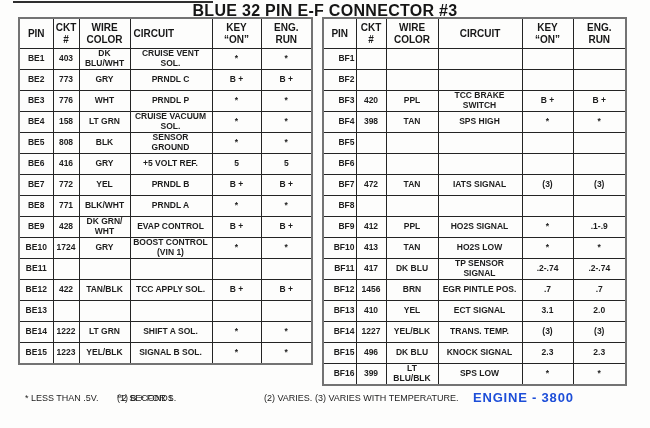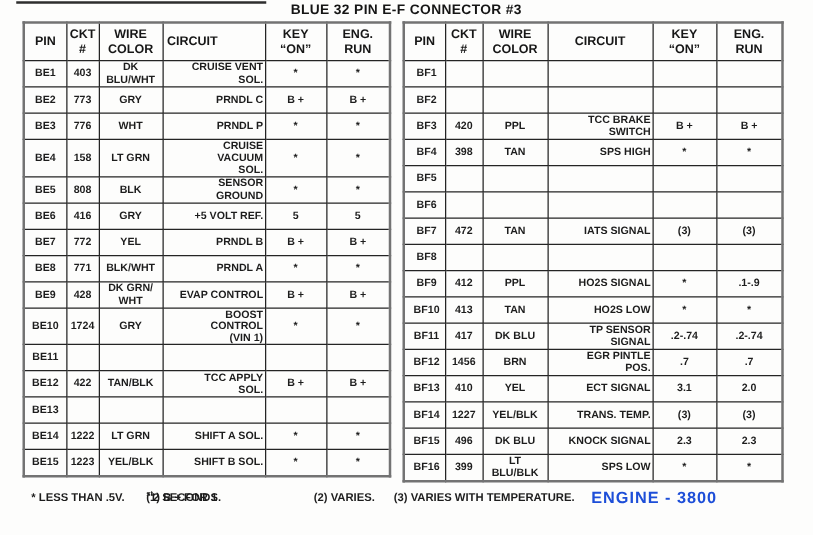--- a/index.html
+++ b/index.html
@@ -14,21 +14,21 @@
   .page { position:absolute; inset:0; }
 
   .top-rule {
     position:absolute; left:13px; top:1px;
     width:200px; height:2px; background:#2e2e2e;
   }
 
   .title {
     position:absolute; left:0; right:0; top:2px;
     text-align:center;
-    font-size:11px; font-weight:700; letter-spacing:0.3px;
+    font-size:16px; font-weight:700; letter-spacing:0.3px;
     color:#151515;
   }
 
   table.conn-table {
     position:absolute;
     border-collapse:collapse;
     table-layout:fixed;
     border:2px solid #737373;
     background:#fdfdfc;
   }
@@ -43,32 +43,32 @@
     vertical-align:middle;
   }
   .conn-table th {
     font-size:10px; font-weight:700; line-height:1.12;
     height:29px; text-align:center; color:#171717;
   }
   .conn-table td {
     font-size:8.5px; font-weight:700; line-height:1.12;
     height:20px; text-align:center; color:#1d1d1d;
   }
-  .conn-table td.col-circuit { text-align:right; padding-left:13px; }
+  .conn-table td.col-circuit { text-align:center; padding-left:0; }
   #table-left th.hdr-circuit { text-align:left; padding-left:3px; }
-  #table-right td.col-pin { text-align:center; padding-left:4px; }
+  #table-right td.col-pin { text-align:right; padding-left:4px; }
 
   .footnotes {
     position:absolute; top:393px; left:0; width:650px; height:16px;
-    font-size:9px; font-weight:700; color:#1d1d1d;
+    font-size:9px; font-weight:400; color:#1d1d1d;
   }
   .footnotes span { position:absolute; white-space:nowrap; }
   .fn-star   { left:25px; }
   .fn-note1  { left:117px; }
-  .fn-note2  { left:251px; }
+  .fn-note2  { left:264px; }
   .fn-note3  { left:315px; }
   .fn-note1 sup { font-size:6px; }
   .engine {
     position:absolute; left:473px; top:390px;
     font-size:13px; font-weight:700; letter-spacing:0.8px;
     color:#1d4ed8; white-space:nowrap;
   }
 </style>
 </head>
 <body>
@@ -218,21 +218,21 @@
           <td class="col-ckt">1222</td>
           <td class="col-color">LT GRN</td>
           <td class="col-circuit">SHIFT A SOL.</td>
           <td class="col-key_on">*</td>
           <td class="col-eng_run">*</td>
         </tr>
         <tr>
           <td class="col-pin">BE15</td>
           <td class="col-ckt">1223</td>
           <td class="col-color">YEL/BLK</td>
-          <td class="col-circuit">SHIFT B SOL.</td>
+          <td class="col-circuit">SIGNAL B SOL.</td>
           <td class="col-key_on">*</td>
           <td class="col-eng_run">*</td>
         </tr>
       </tbody>
   </table>
 
   <table class="conn-table" id="table-right">
     <colgroup>
       <col style="width:33px">
         <col style="width:30px">

